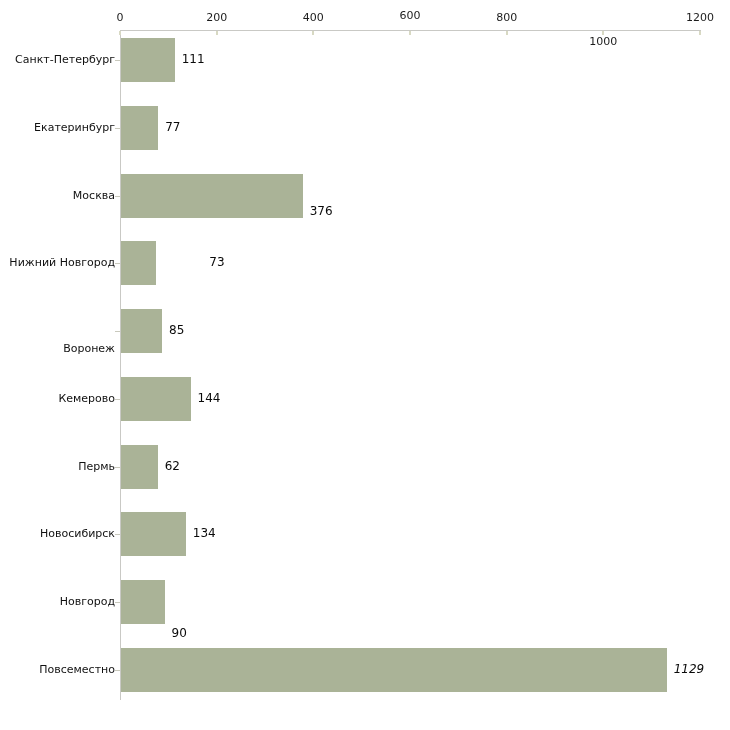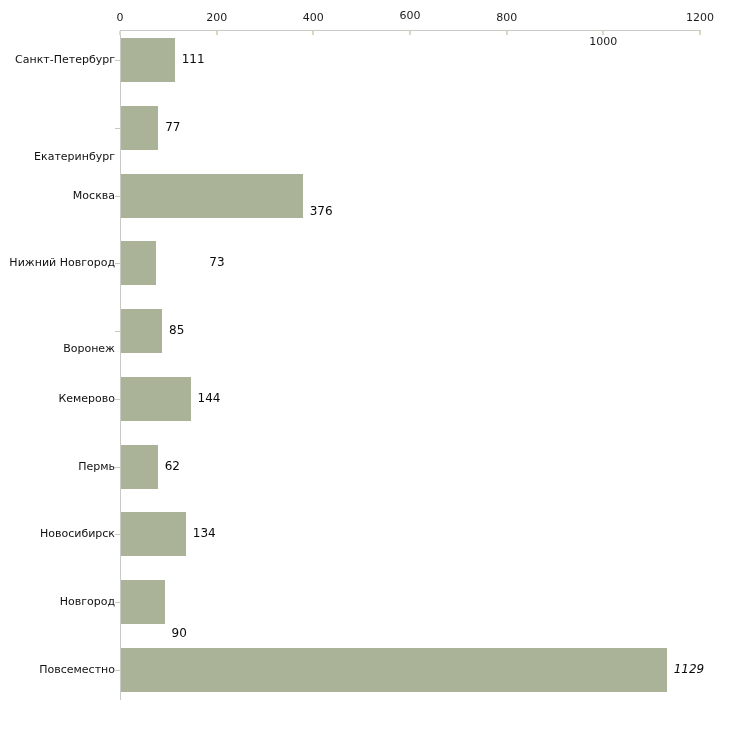--- a/index.html
+++ b/index.html
@@ -79,21 +79,21 @@
       <div class="x-tick" style="left: 505.667px; top: 31px; background: rgb(216, 217, 195);"></div>
       <div class="x-label" style="left: 476.667px; top: 11px;">800</div>
       <div class="x-tick" style="left: 602.333px; top: 31px; background: rgb(216, 217, 195);"></div>
       <div class="x-label" style="left: 573.333px; top: 11px; margin-top: 24px;">1000</div>
       <div class="x-tick" style="left: 699px; top: 31px; background: rgb(216, 217, 195);"></div>
       <div class="x-label" style="left: 670px; top: 11px;">1200</div>
       <div class="cat-label" style="top: 52px;">Санкт-Петербург</div>
       <div class="y-tick" style="left: 115px; top: 60px; background: rgb(201, 201, 189);"></div>
       <div class="bar" style="left: 121px; top: 38px; width: 53.65px; height: 44px; background: rgb(170, 179, 151);"></div>
       <div class="val-label" style="left: 181.65px; top: 52px;">111</div>
-      <div class="cat-label" style="top: 119.778px; margin-top: 29px;">Екатеринбург</div>
+      <div class="cat-label" style="top: 119.778px;">Екатеринбург</div>
       <div class="y-tick" style="left: 115px; top: 127.778px; background: rgb(201, 201, 189);"></div>
       <div class="bar" style="left: 121px; top: 105.778px; width: 37.2167px; height: 44px; background: rgb(170, 179, 151);"></div>
       <div class="val-label" style="left: 165.217px; top: 119.778px;">77</div>
       <div class="cat-label" style="top: 187.556px;">Москва</div>
       <div class="y-tick" style="left: 115px; top: 195.556px; background: rgb(201, 201, 189);"></div>
       <div class="bar" style="left: 121px; top: 173.556px; width: 181.733px; height: 44px; background: rgb(170, 179, 151);"></div>
       <div class="val-label" style="left: 309.733px; top: 187.556px; margin-top: 16px;">376</div>
       <div class="cat-label" style="top: 255.333px;">Нижний Новгород</div>
       <div class="y-tick" style="left: 115px; top: 263.333px; background: rgb(201, 201, 189);"></div>
       <div class="bar" style="left: 121px; top: 241.333px; width: 35.2833px; height: 44px; background: rgb(170, 179, 151);"></div>

